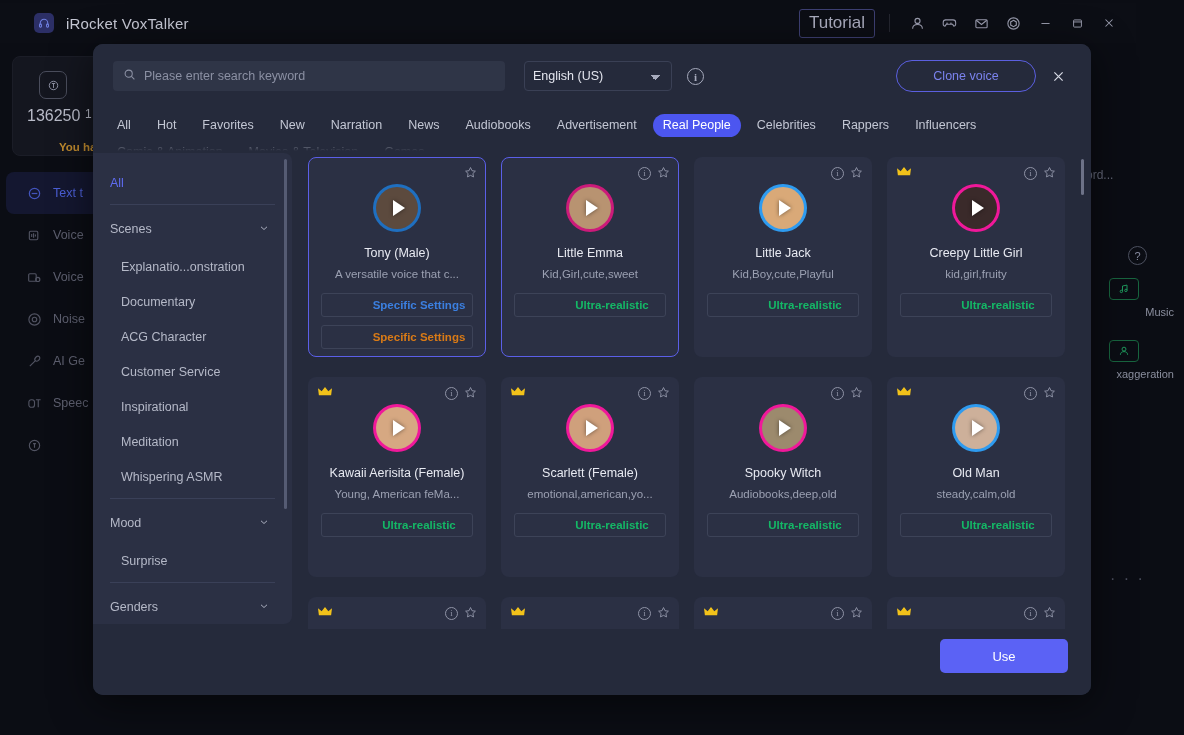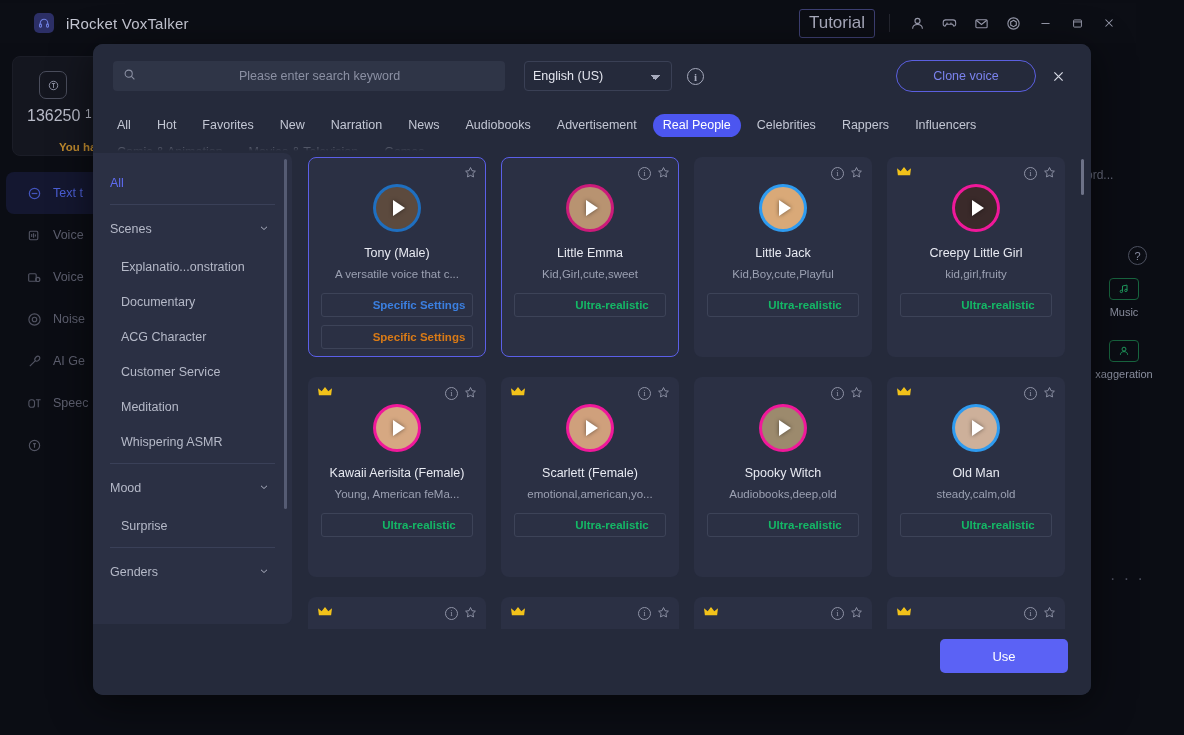--- a/index.html
+++ b/index.html
@@ -119,21 +119,21 @@
   .br-word {
     position: absolute; left: 1086px; top: 168px;
     color: #646879; font-size: 12px;
   }
   .br-help {
     position: absolute; left: 1128px; top: 246px;
     width: 19px; height: 19px; border-radius: 50%;
     border: 1px solid #4d5160; color: #888ca0;
     font-size: 11px; display: flex; align-items: center; justify-content: center;
   }
-  .br-tool { position: absolute; width: 100px; text-align: center; }
+  .br-tool { position: absolute; width: 100px; text-align: right; }
   .br-tool .box {
     width: 30px; height: 22px; margin: 0 auto 6px;
     border: 1.5px solid #18653f; border-radius: 4px;
     display: flex; align-items: center; justify-content: center;
     color: #1f9c5f; font-size: 11px;
   }
   .br-tool .lbl { color: #8b8f9f; font-size: 11px; white-space: nowrap; }
   .br-dots {
     position: absolute; left: 1110px; top: 570px;
     color: #4a4d5c; font-size: 16px; letter-spacing: 2px;
@@ -167,21 +167,20 @@
     background: #2f3547;
     border-radius: 4px;
     display: flex; align-items: center;
     padding: 0 10px; gap: 8px;
   }
   .search-box svg { flex: none; color: #8b90a3; }
   .search-input {
     flex: 1; background: transparent; border: none; outline: none;
     color: #d4d7e2; font-size: 12.5px;
     font-family: "Liberation Sans", sans-serif;
-    text-align: center;
   }
   .search-input::placeholder { color: #8b90a3; }
   .lang-select {
     position: absolute; left: 431px; top: 17px;
     width: 148px; height: 30px;
     background: #20243300;
     border: 1px solid #3a4055;
     border-radius: 4px;
     color: #e3e5ee; font-size: 12.5px;
     padding: 0 8px;
@@ -611,20 +610,21 @@
             <div class="side-group">
               <span>Scenes</span>
               <span class="chev"><svg width="12" height="12" viewBox="0 0 16 16" fill="none" stroke="currentColor" stroke-width="1.3">
                   <path d="M4 6.4L8 10l4-3.6"></path>
                 </svg></span>
             </div>
             <div class="side-item">Explanatio...onstration</div>
             <div class="side-item">Documentary</div>
             <div class="side-item">ACG Character</div>
             <div class="side-item">Customer Service</div>
+            <div class="side-item">Inspirational</div>
             <div class="side-item">Meditation</div>
             <div class="side-item">Whispering ASMR</div>
             <div class="side-sep"></div>
             <div class="side-group">
               <span>Mood</span>
               <span class="chev"><svg width="12" height="12" viewBox="0 0 16 16" fill="none" stroke="currentColor" stroke-width="1.3">
                   <path d="M4 6.4L8 10l4-3.6"></path>
                 </svg></span>
             </div>
             <div class="side-item">Surprise</div>

